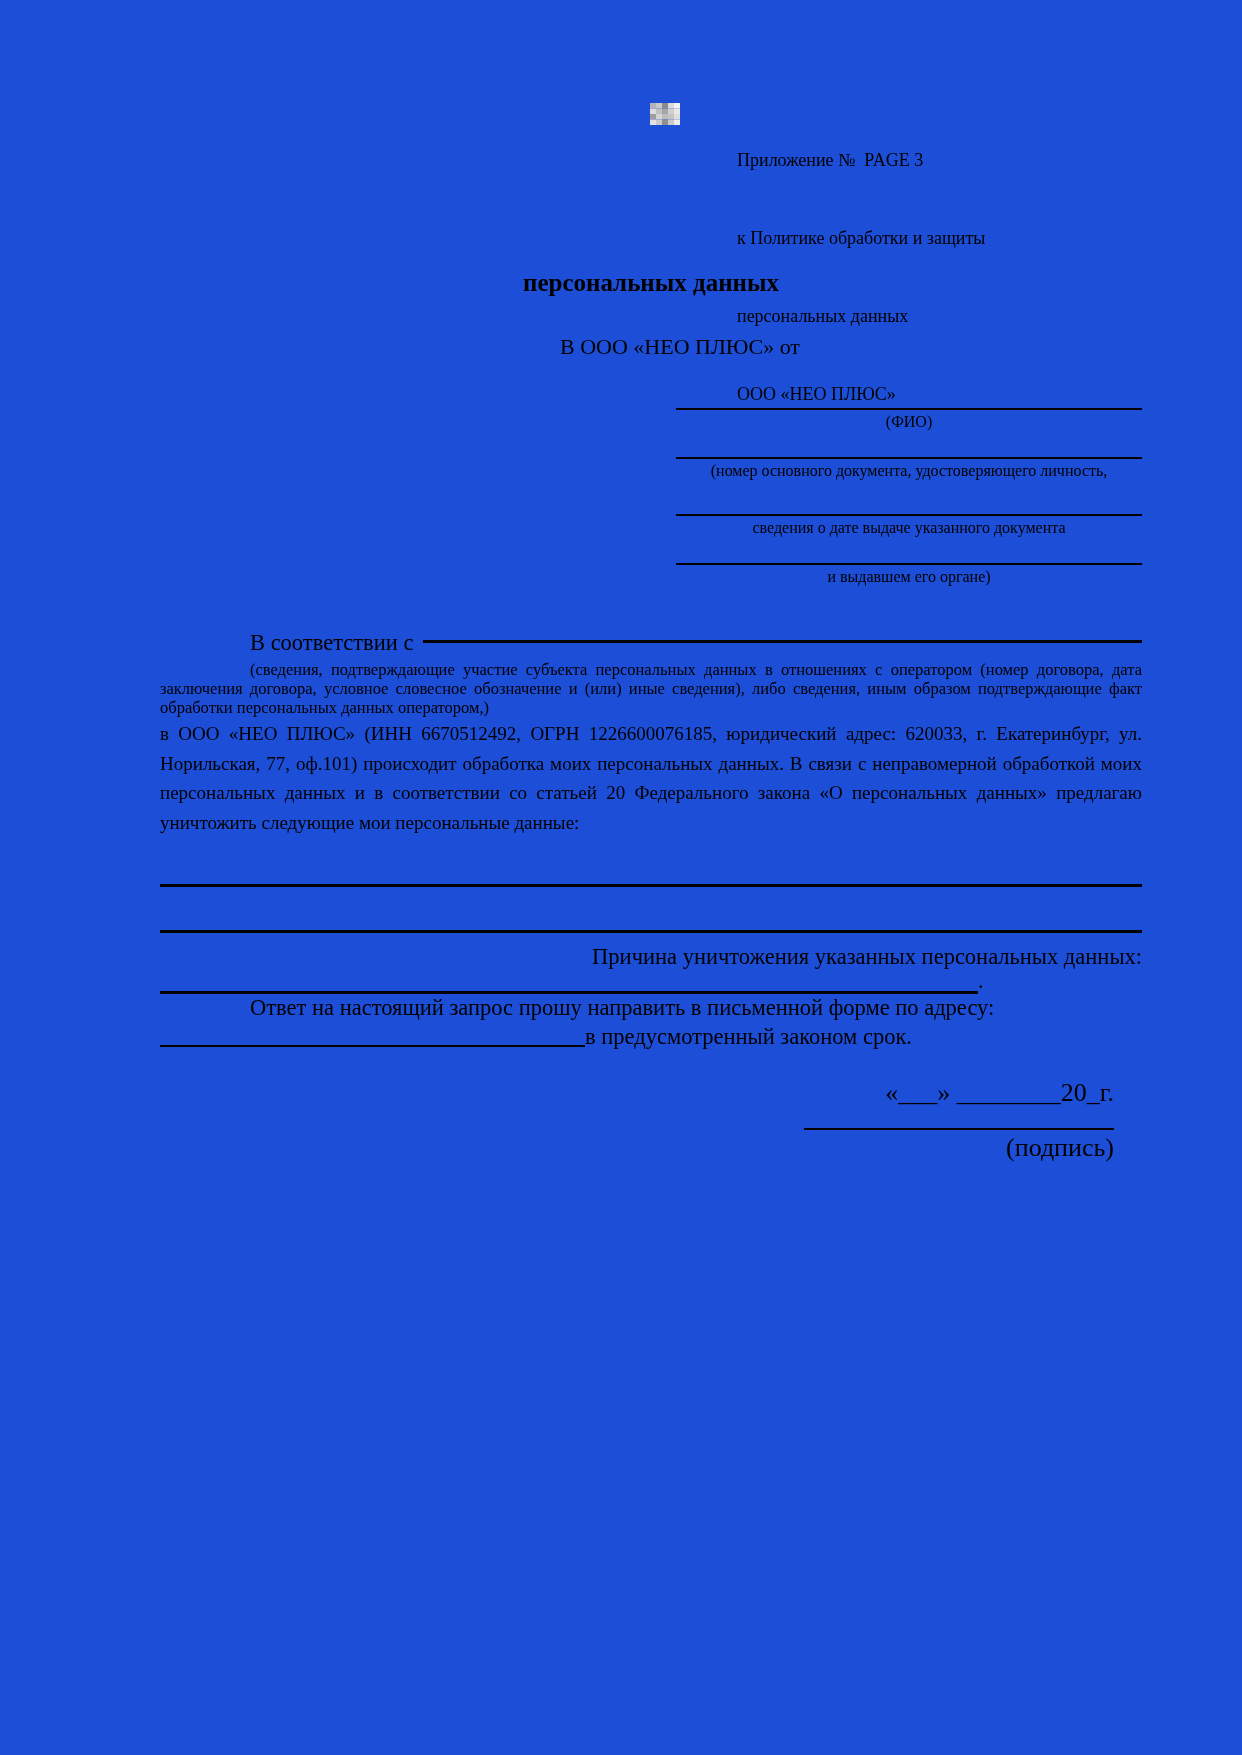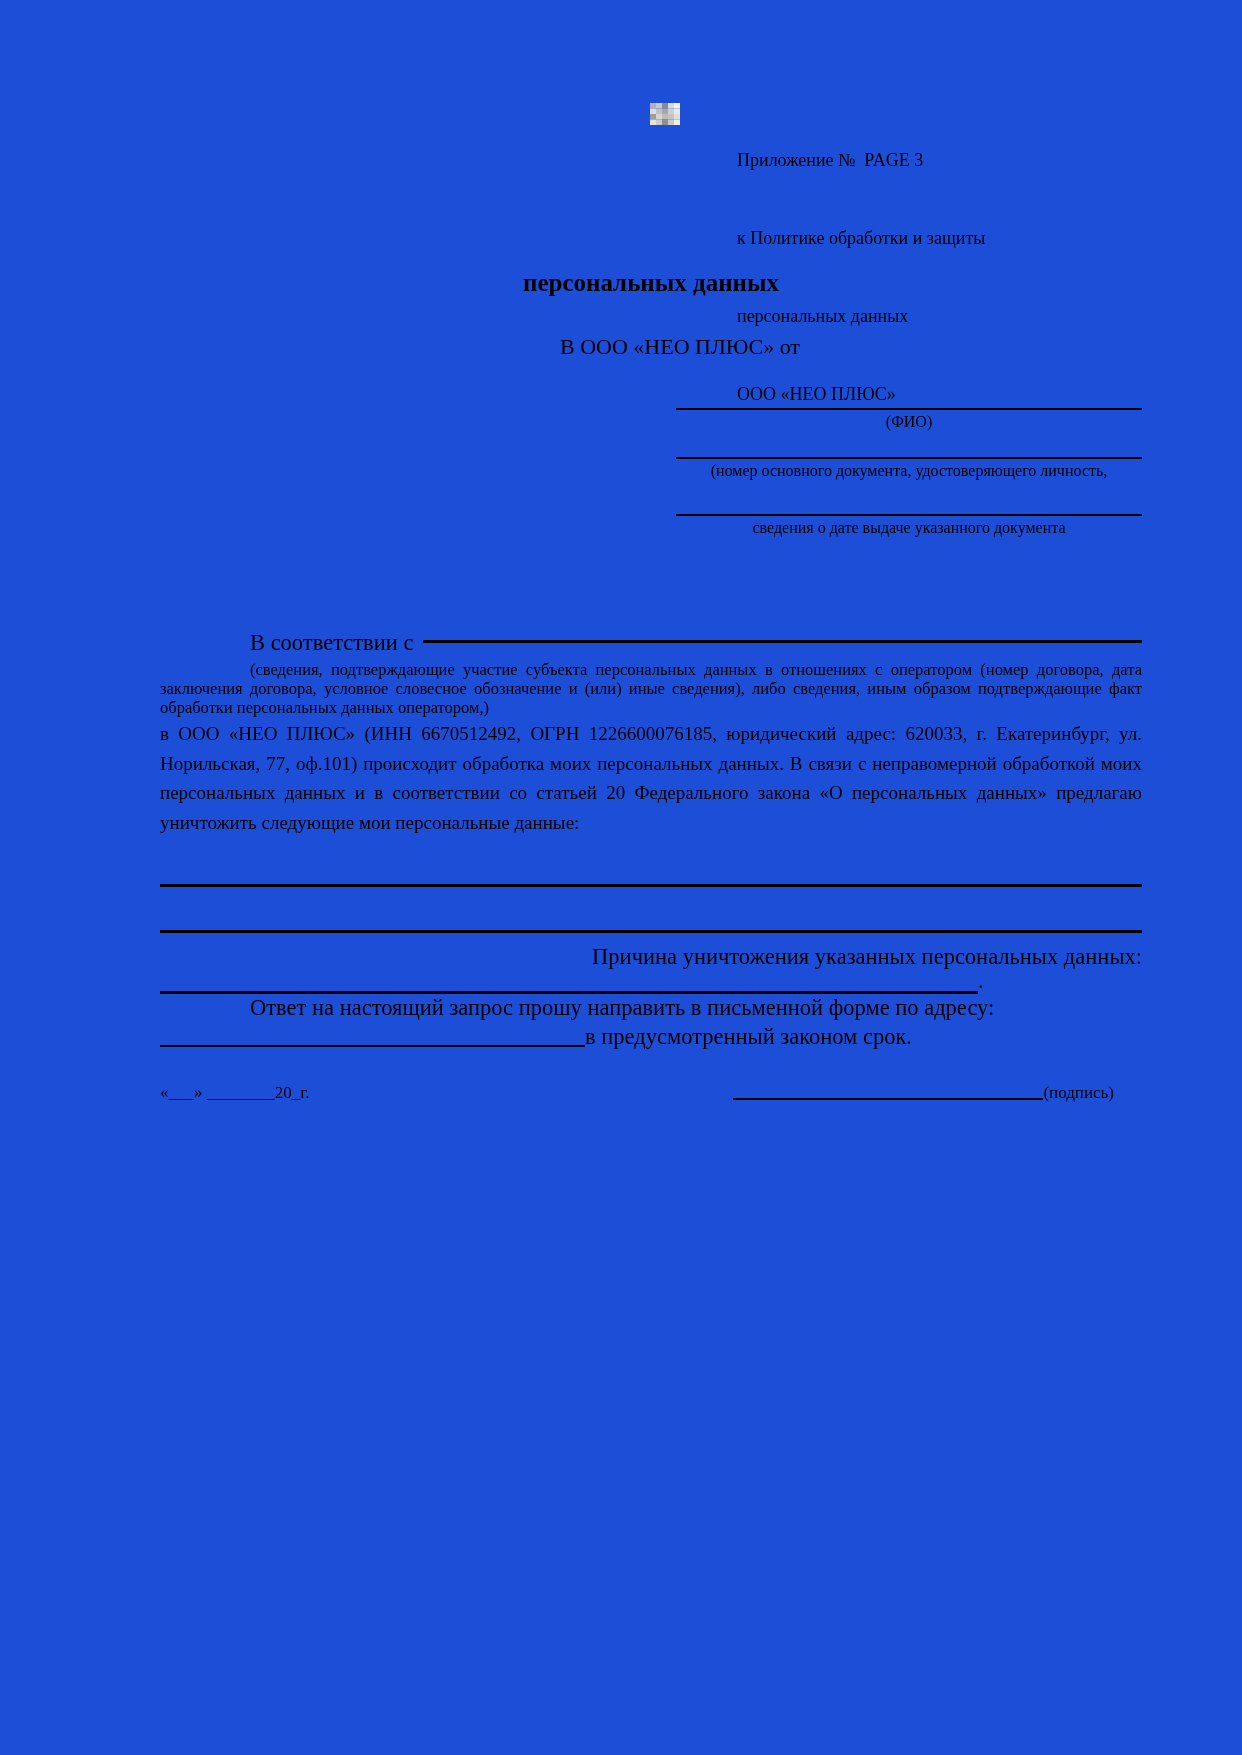--- a/index.html
+++ b/index.html
@@ -63,21 +63,21 @@
     position: absolute; left: 160px; top: 995px; width: 982px;
     font-size: 22.5px; text-indent: 90px;
   }
   .response-p2 {
     position: absolute; left: 160px; top: 1024px; width: 982px;
     font-size: 22.5px; display: flex; align-items: flex-end;
   }
   .response-p2 .fill3 { width: 425px; height: 20px; border-bottom: 2.5px solid #000; margin-bottom: 3px; }
   .bottom-row {
     position: absolute; left: 160px; top: 1078px; width: 982px; box-sizing: border-box;
-    padding-right: 28px; font-size: 17px; display: flex; align-items: flex-end;
+    padding-right: 28px; font-size: 26px; display: flex; align-items: flex-end; flex-direction: column;
   }
   .bottom-row .spacer { flex: 1; }
   .bottom-row .sig-line { width: 310px; height: 20px; border-bottom: 2.5px solid #000; margin-bottom: 3px; }
 </style>
 </head>
 <body>
 
 <div class="page">
 
   <div class="doc-icon">
@@ -124,20 +124,24 @@
       <div class="field-cap">(ФИО)</div>
     </div>
     <div class="fld-2">
       <div class="field-line"></div>
       <div class="field-cap">(номер основного документа, удостоверяющего личность,</div>
     </div>
     <div class="fld-3">
       <div class="field-line"></div>
       <div class="field-cap">сведения о дате выдаче указанного документа</div>
     </div>
+    <div>
+      <div class="field-line"></div>
+      <div class="field-cap">и выдавшем его органе)</div>
+    </div>
   </div>
 
   <div class="accordance">
     <span>В соответствии с</span>
     <span class="fill"></span>
   </div>
 
   <div class="fine-print">(сведения, подтверждающие участие субъекта персональных данных в отношениях с оператором (номер договора, дата заключения договора, условное словесное обозначение и (или) иные сведения), либо сведения, иным образом подтверждающие факт обработки персональных данных оператором,)</div>
 
   <div class="body-par">в ООО «НЕО ПЛЮС» (ИНН 6670512492, ОГРН 1226600076185, юридический адрес: 620033, г. Екатеринбург, ул. Норильская, 77, оф.101) происходит обработка моих персональных данных. В связи с неправомерной обработкой моих персональных данных и в соответствии со статьей 20 Федерального закона «О персональных данных» предлагаю уничтожить следующие мои персональные данные:</div>

